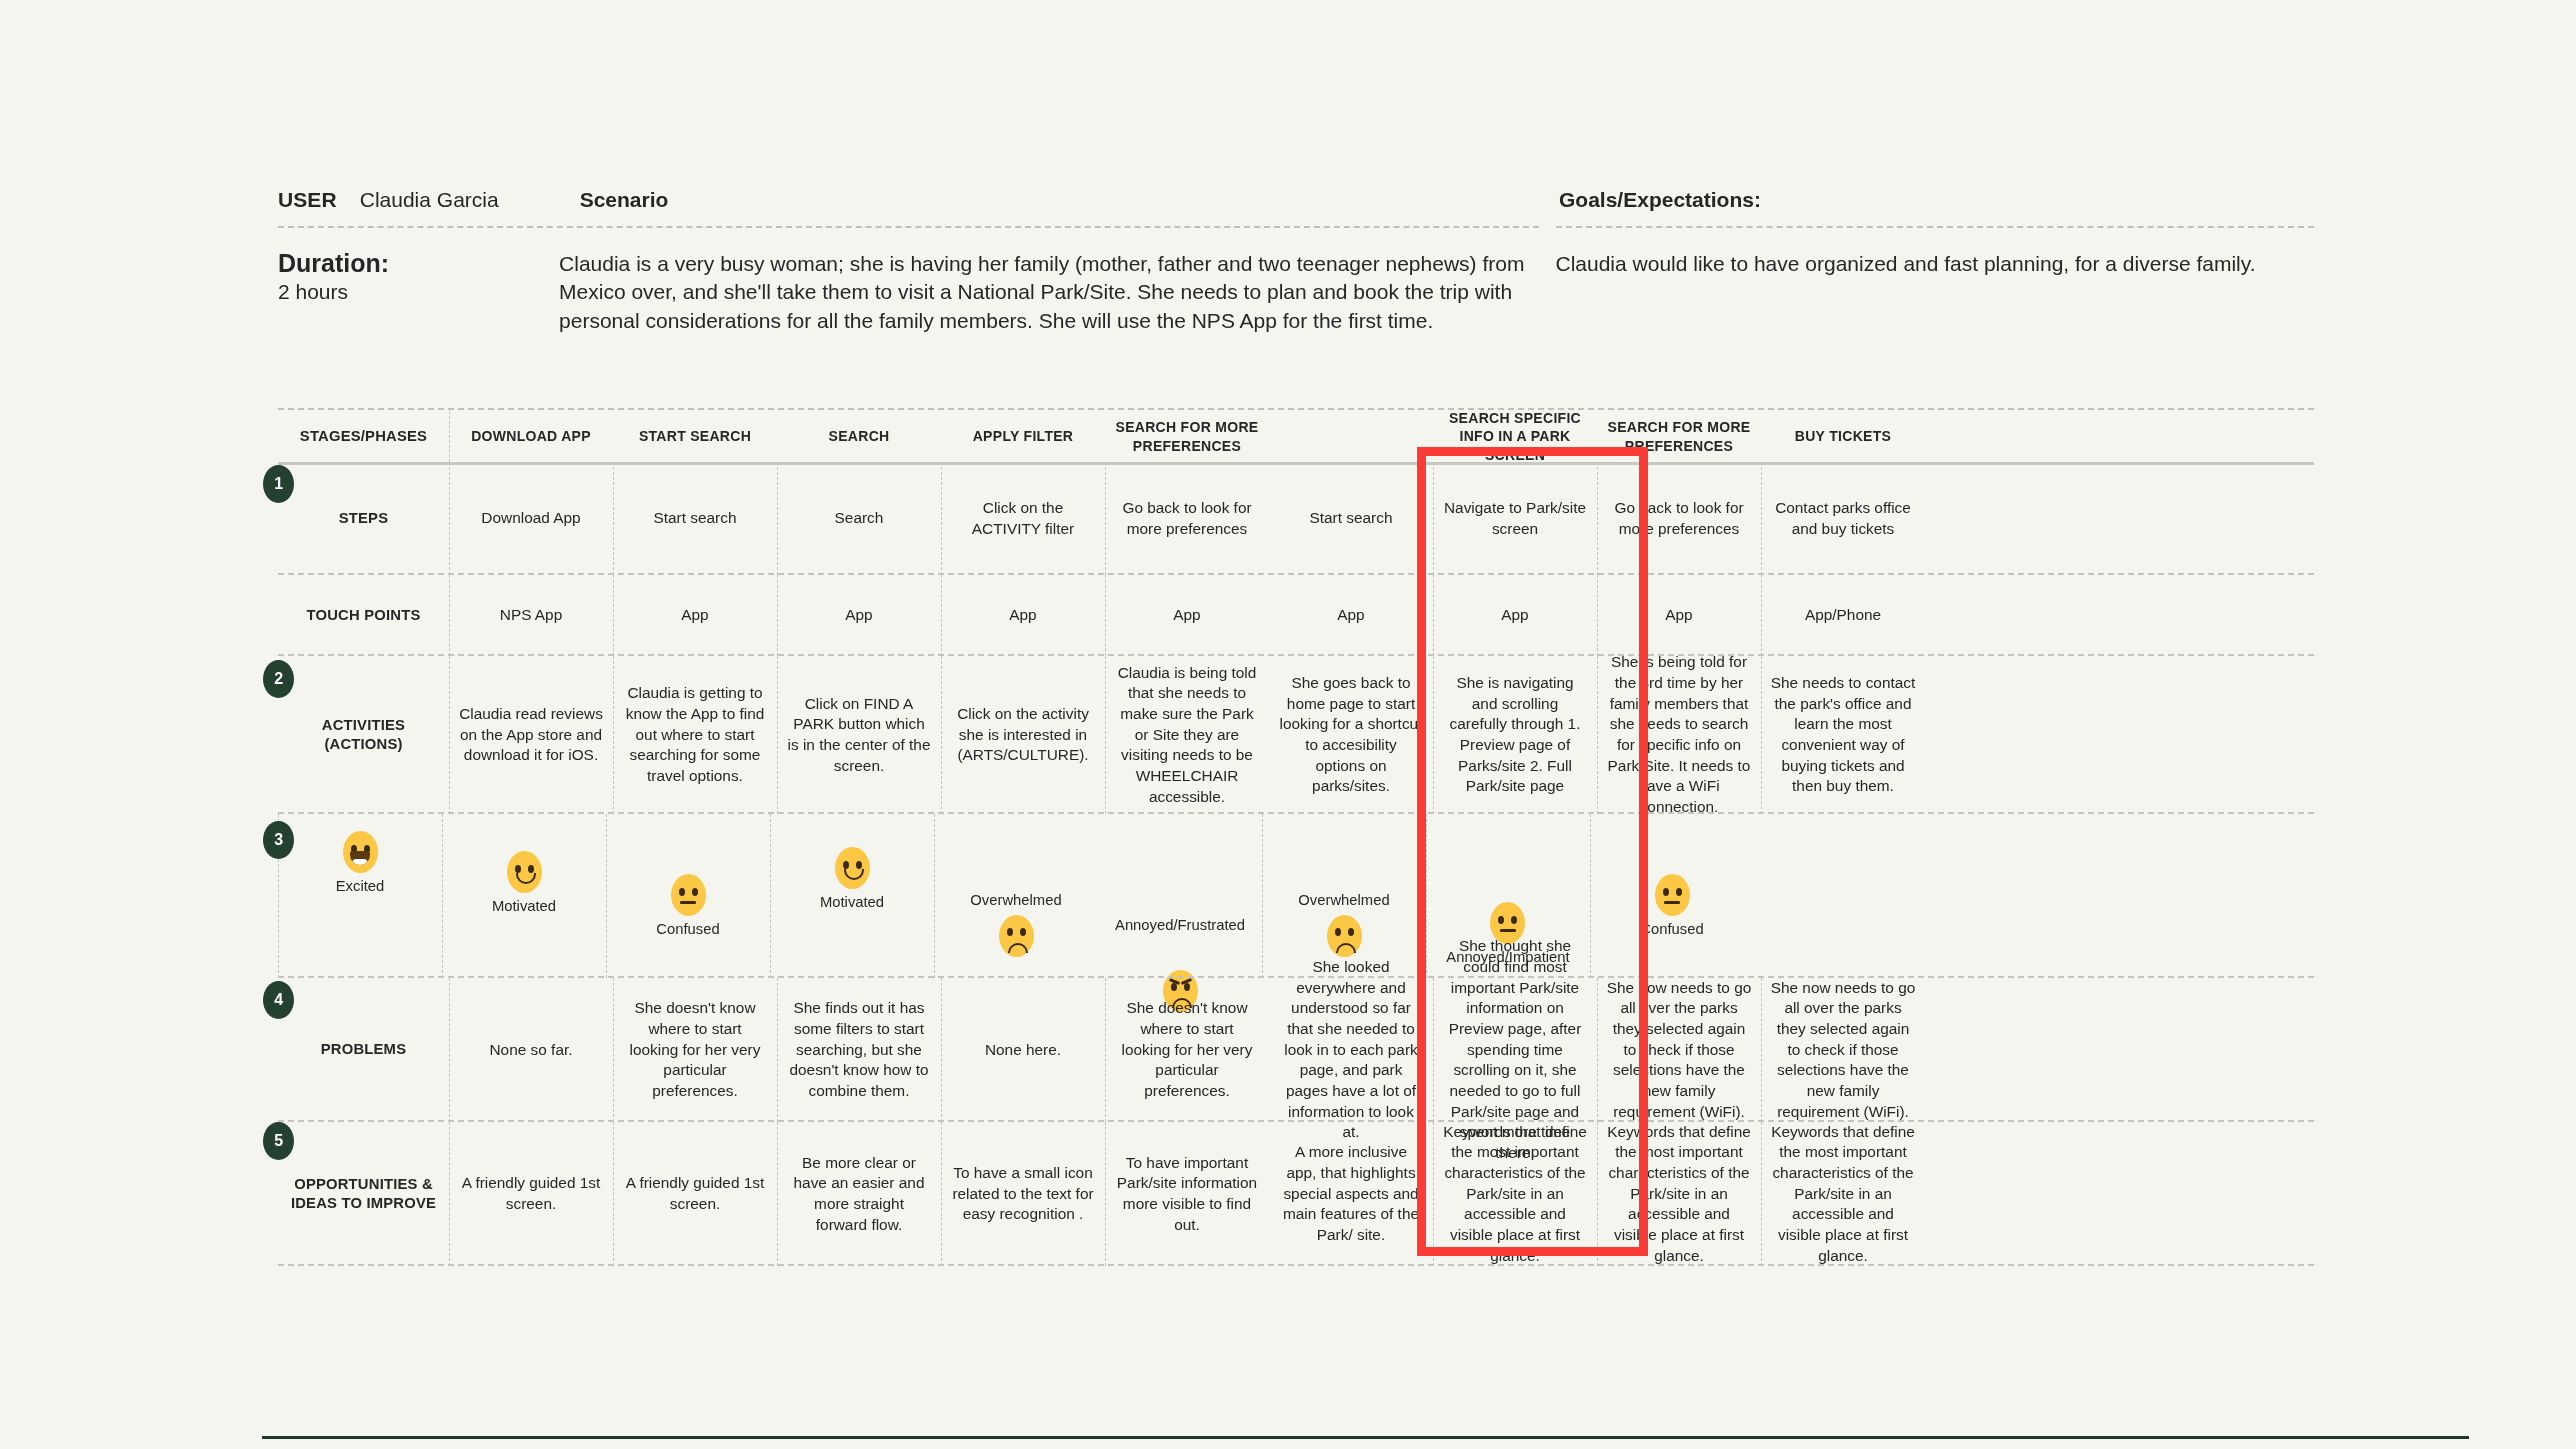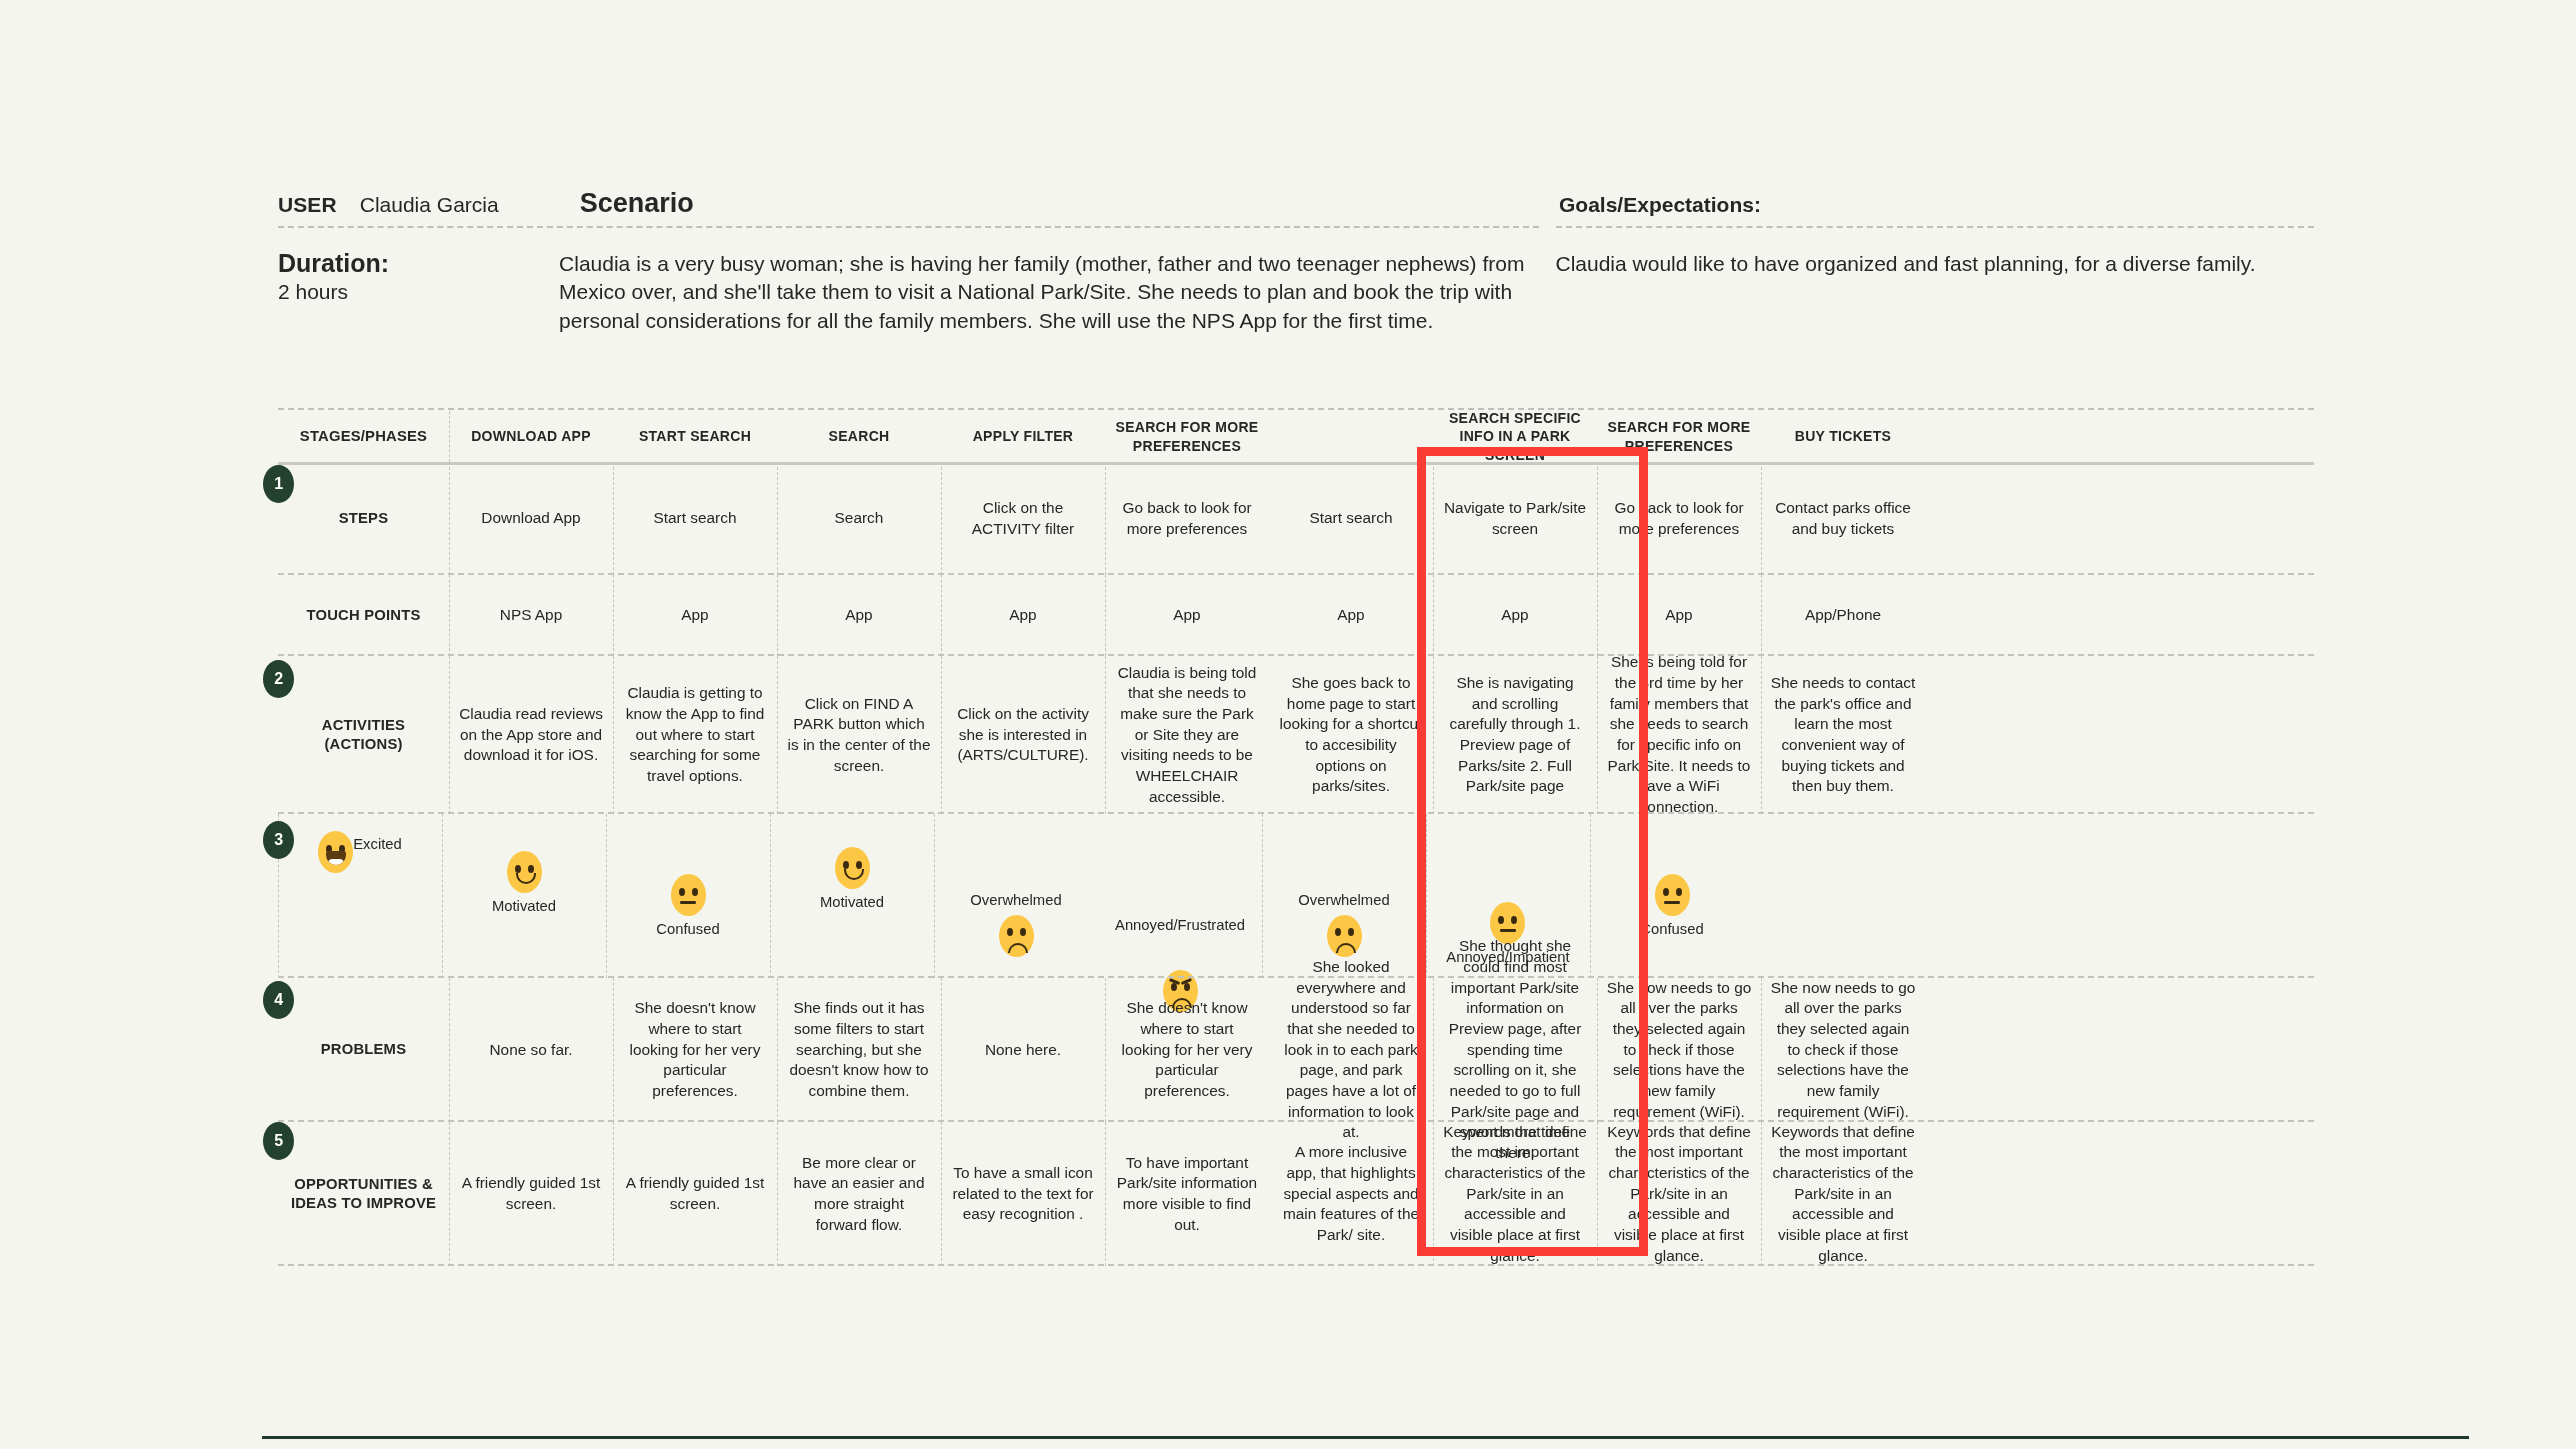--- a/index.html
+++ b/index.html
@@ -12,21 +12,21 @@
     position:relative;
   }
   .page{position:absolute;left:0;top:0;width:2464px;height:1449px;}
 
   
   .header{position:absolute;left:278px;top:188px;width:2036px;}
   .hdr-row1{display:flex;align-items:baseline;height:35px;}
   .hdr-left{width:1281px;display:flex;align-items:baseline;}
   .lbl-user{font-size:21px;font-weight:bold;letter-spacing:0.1px;}
   .val-user{font-size:21px;font-weight:normal;margin-left:23px;}
-  .lbl-scenario{font-size:27px;font-weight:bold;margin-left:81px;}
+  .lbl-scenario{font-size:21px;font-weight:bold;margin-left:81px;}
   .hdr-right{flex:1;}
   .lbl-goals{font-size:21px;font-weight:bold;}
 
   .hdr-dash{position:absolute;left:278px;top:226px;width:2036px;height:0;
             border-top:2px dashed #bfbfb8;}
   .hdr-dash.left{left:278px;width:1261px;}
   .hdr-dash.right{left:1556px;width:758px;}
 
   .hdr-row2{position:absolute;left:278px;top:247px;width:2036px;display:flex;}
   .dur-block{width:282px;}
@@ -205,21 +205,21 @@
       <div class="cell col vline">She is navigating and scrolling carefully through 1. Preview page of Parks/site 2. Full Park/site page</div>
       <div class="cell col vline">She is being told for the 3rd time by her family members that she needs to search for specific info on Park/Site. It needs to have a WiFi connection.</div>
       <div class="cell col vline">She needs to contact the park's office and learn the most convenient way of buying tickets and then buy them.</div>
       <div class="hdash" style="bottom:0;"></div>
     </div>
 
     <div class="row r-emo">
       <div class="badge" style="left:-14.8px;top:6.7px;">3</div>
 
       <div class="cell col emo-cell vline">
-        <div class="emo-slot" style="margin-top: 12px; display: flex; flex-direction: row; align-items: flex-start;">
+        <div class="emo-slot" style="margin-top: 12px; display: flex; flex-direction: column; align-items: center;">
             <div class="face">
               <span class="eye l"></span>
               <span class="eye r"></span>
               <span class="mouth-open"></span>
             </div>
             <div class="emo-label">Excited</div>
           </div>
       </div>
       <div class="cell col emo-cell vline">
         <div class="emo-slot" style="margin-top: 32px; display: flex; flex-direction: column; align-items: center;">

